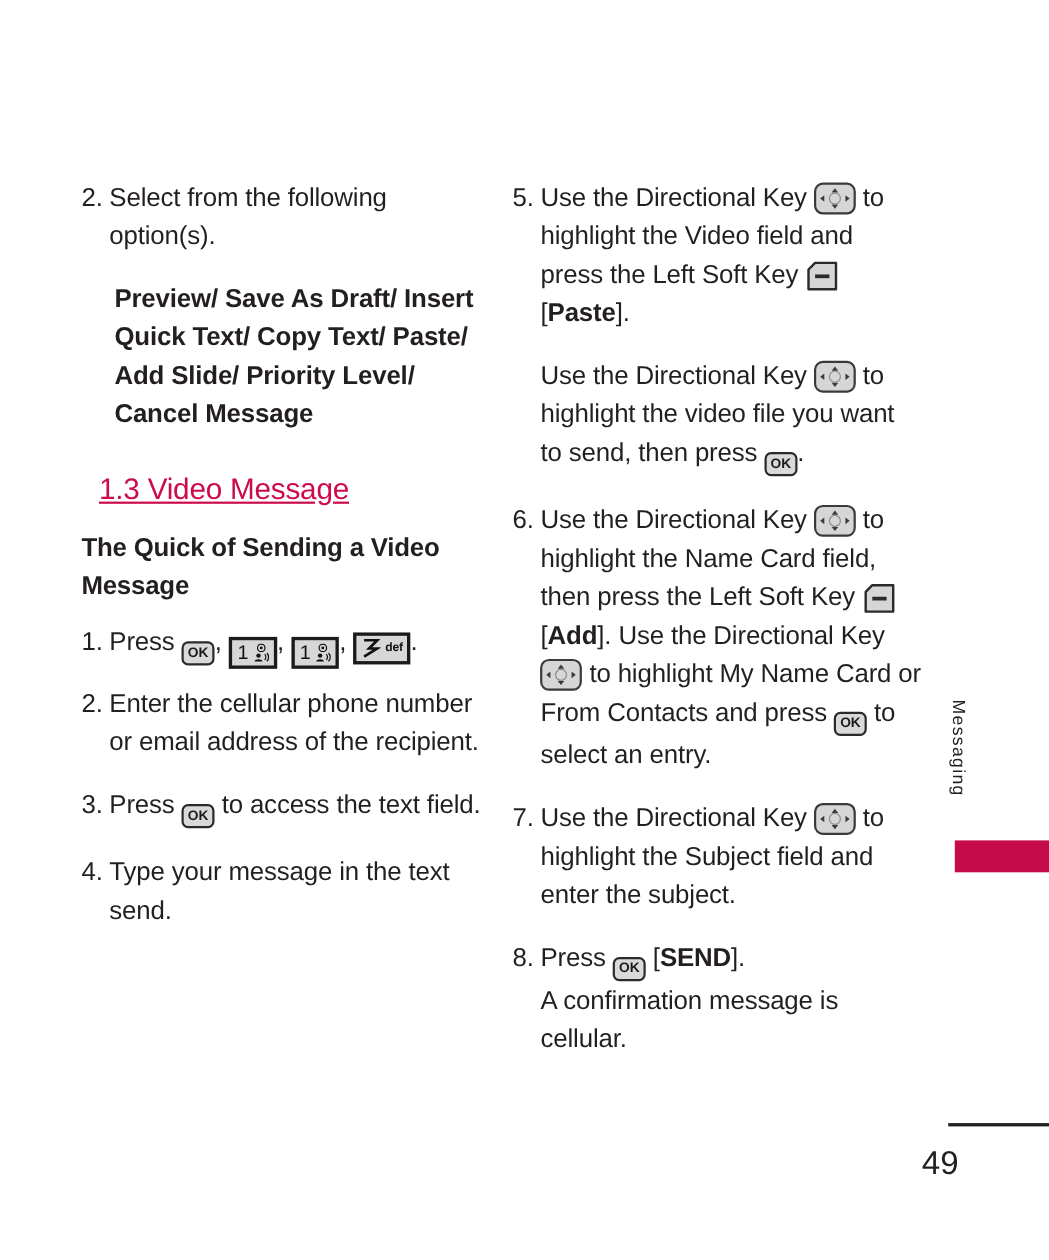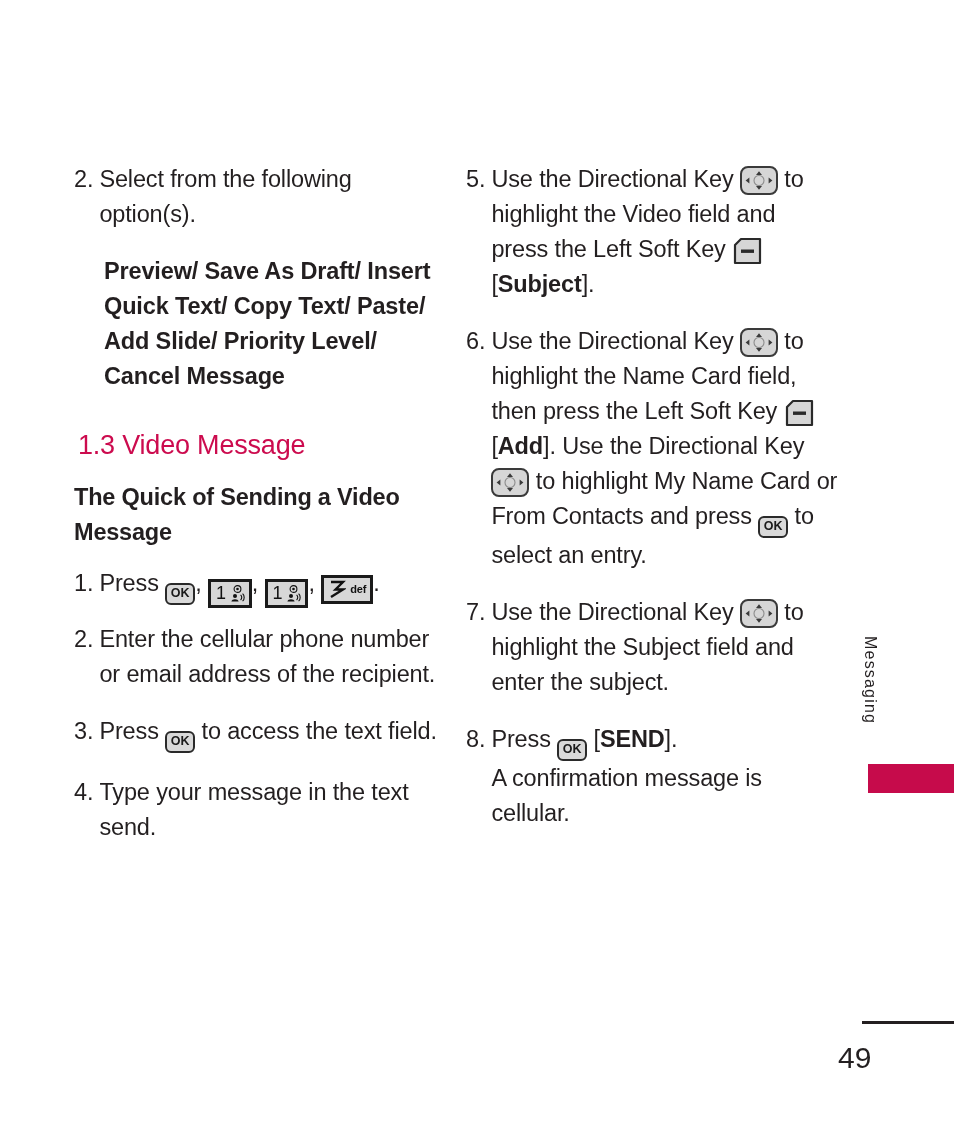--- a/index.html
+++ b/index.html
@@ -59,22 +59,23 @@
     line-height: 35px;
     font-weight: bold;
     letter-spacing: -0.15px;
   }
 
   
   .h-section {
     font-size: 27px;
     line-height: 34px;
     color: #cc0b4e;
-    margin: 34px 0 18px 4px;
+    margin: 34px 0 18px 16px;
     letter-spacing: -0.2px;
+    text-decoration: underline;
   }
   .h-sub {
     font-size: 23.5px;
     line-height: 35px;
     font-weight: bold;
     margin: 0 0 16px 0;
     letter-spacing: -0.2px;
   }
 
   b, strong { font-weight: bold; }
@@ -304,21 +305,35 @@
               <circle cx="17" cy="12.5" r="5" fill="none" stroke="#8c8c8c" stroke-width="1.1"></circle>
             </svg>
           </span>
           <span>to highlight the Video field and press the Left Soft Key</span>
           <span class="ico ico-soft">
             <svg width="31" height="28" viewBox="0 0 31 28" aria-hidden="true">
               <path d="M9 2 H28 V26 H3 V8 Z" fill="#d6d6d6" stroke="#2a2a2a" stroke-width="2.2" stroke-linejoin="round"></path>
               <rect x="9" y="12.5" width="13" height="3.4" fill="#2a2a2a"></rect>
             </svg>
           </span>
-          <span>[</span><b>Subject</b><span>].</span>
+          <span>[</span><b>Paste</b><span>].</span>
+        </p>
+        <p>
+          <span>Use the Directional Key</span>
+          <span class="ico ico-dir">
+            <svg width="34" height="25" viewBox="0 0 34 25" aria-hidden="true">
+              <path d="M17 3.2 L20 7 H14 Z" fill="#3a3a3a"></path>
+              <path d="M17 21.8 L20 18 H14 Z" fill="#3a3a3a"></path>
+              <path d="M3.6 12.5 L7.4 9.5 V15.5 Z" fill="#3a3a3a"></path>
+              <path d="M30.4 12.5 L26.6 9.5 V15.5 Z" fill="#3a3a3a"></path>
+              <circle cx="17" cy="12.5" r="5" fill="none" stroke="#8c8c8c" stroke-width="1.1"></circle>
+            </svg>
+          </span>
+          <span>to highlight the video file you want to send, then press</span>
+          <span class="ico ico-ok">OK</span><span>.</span>
         </p>
       </div>
     </div>
 
     <div class="item">
       <span class="num">6.</span>
       <div class="body">
         <span>Use the Directional Key</span>
         <span class="ico ico-dir">
           <svg width="34" height="25" viewBox="0 0 34 25" aria-hidden="true">

